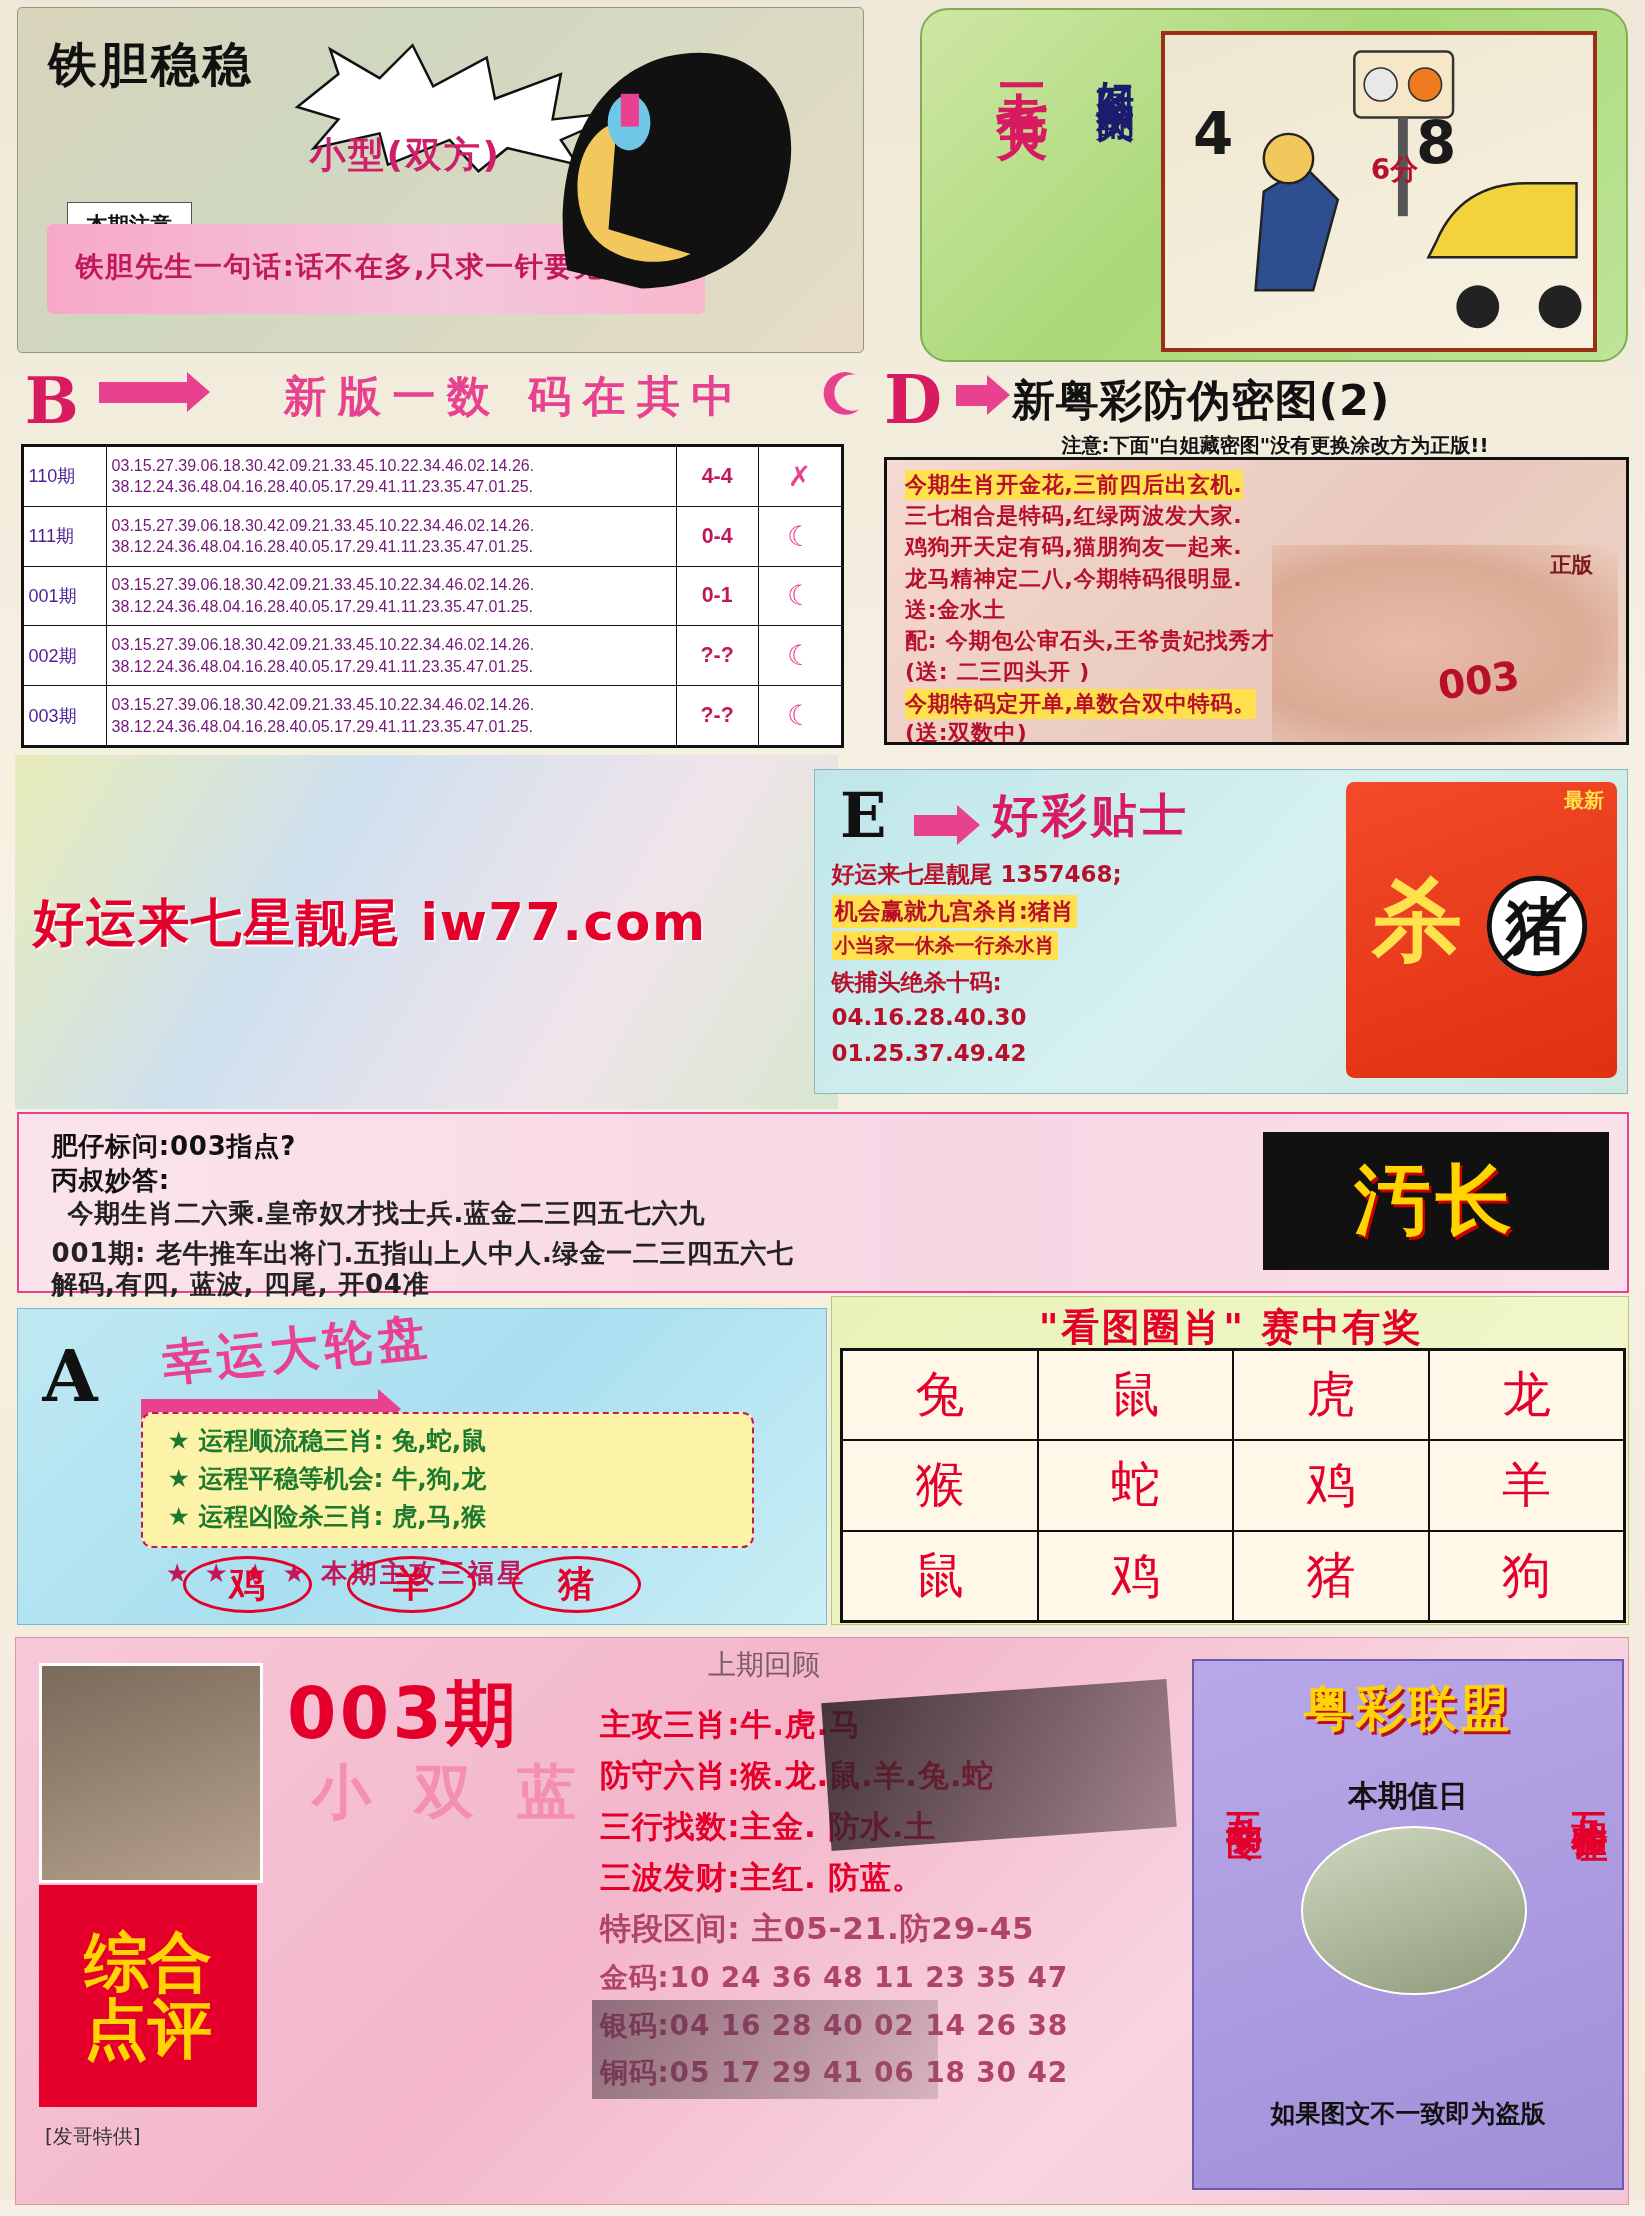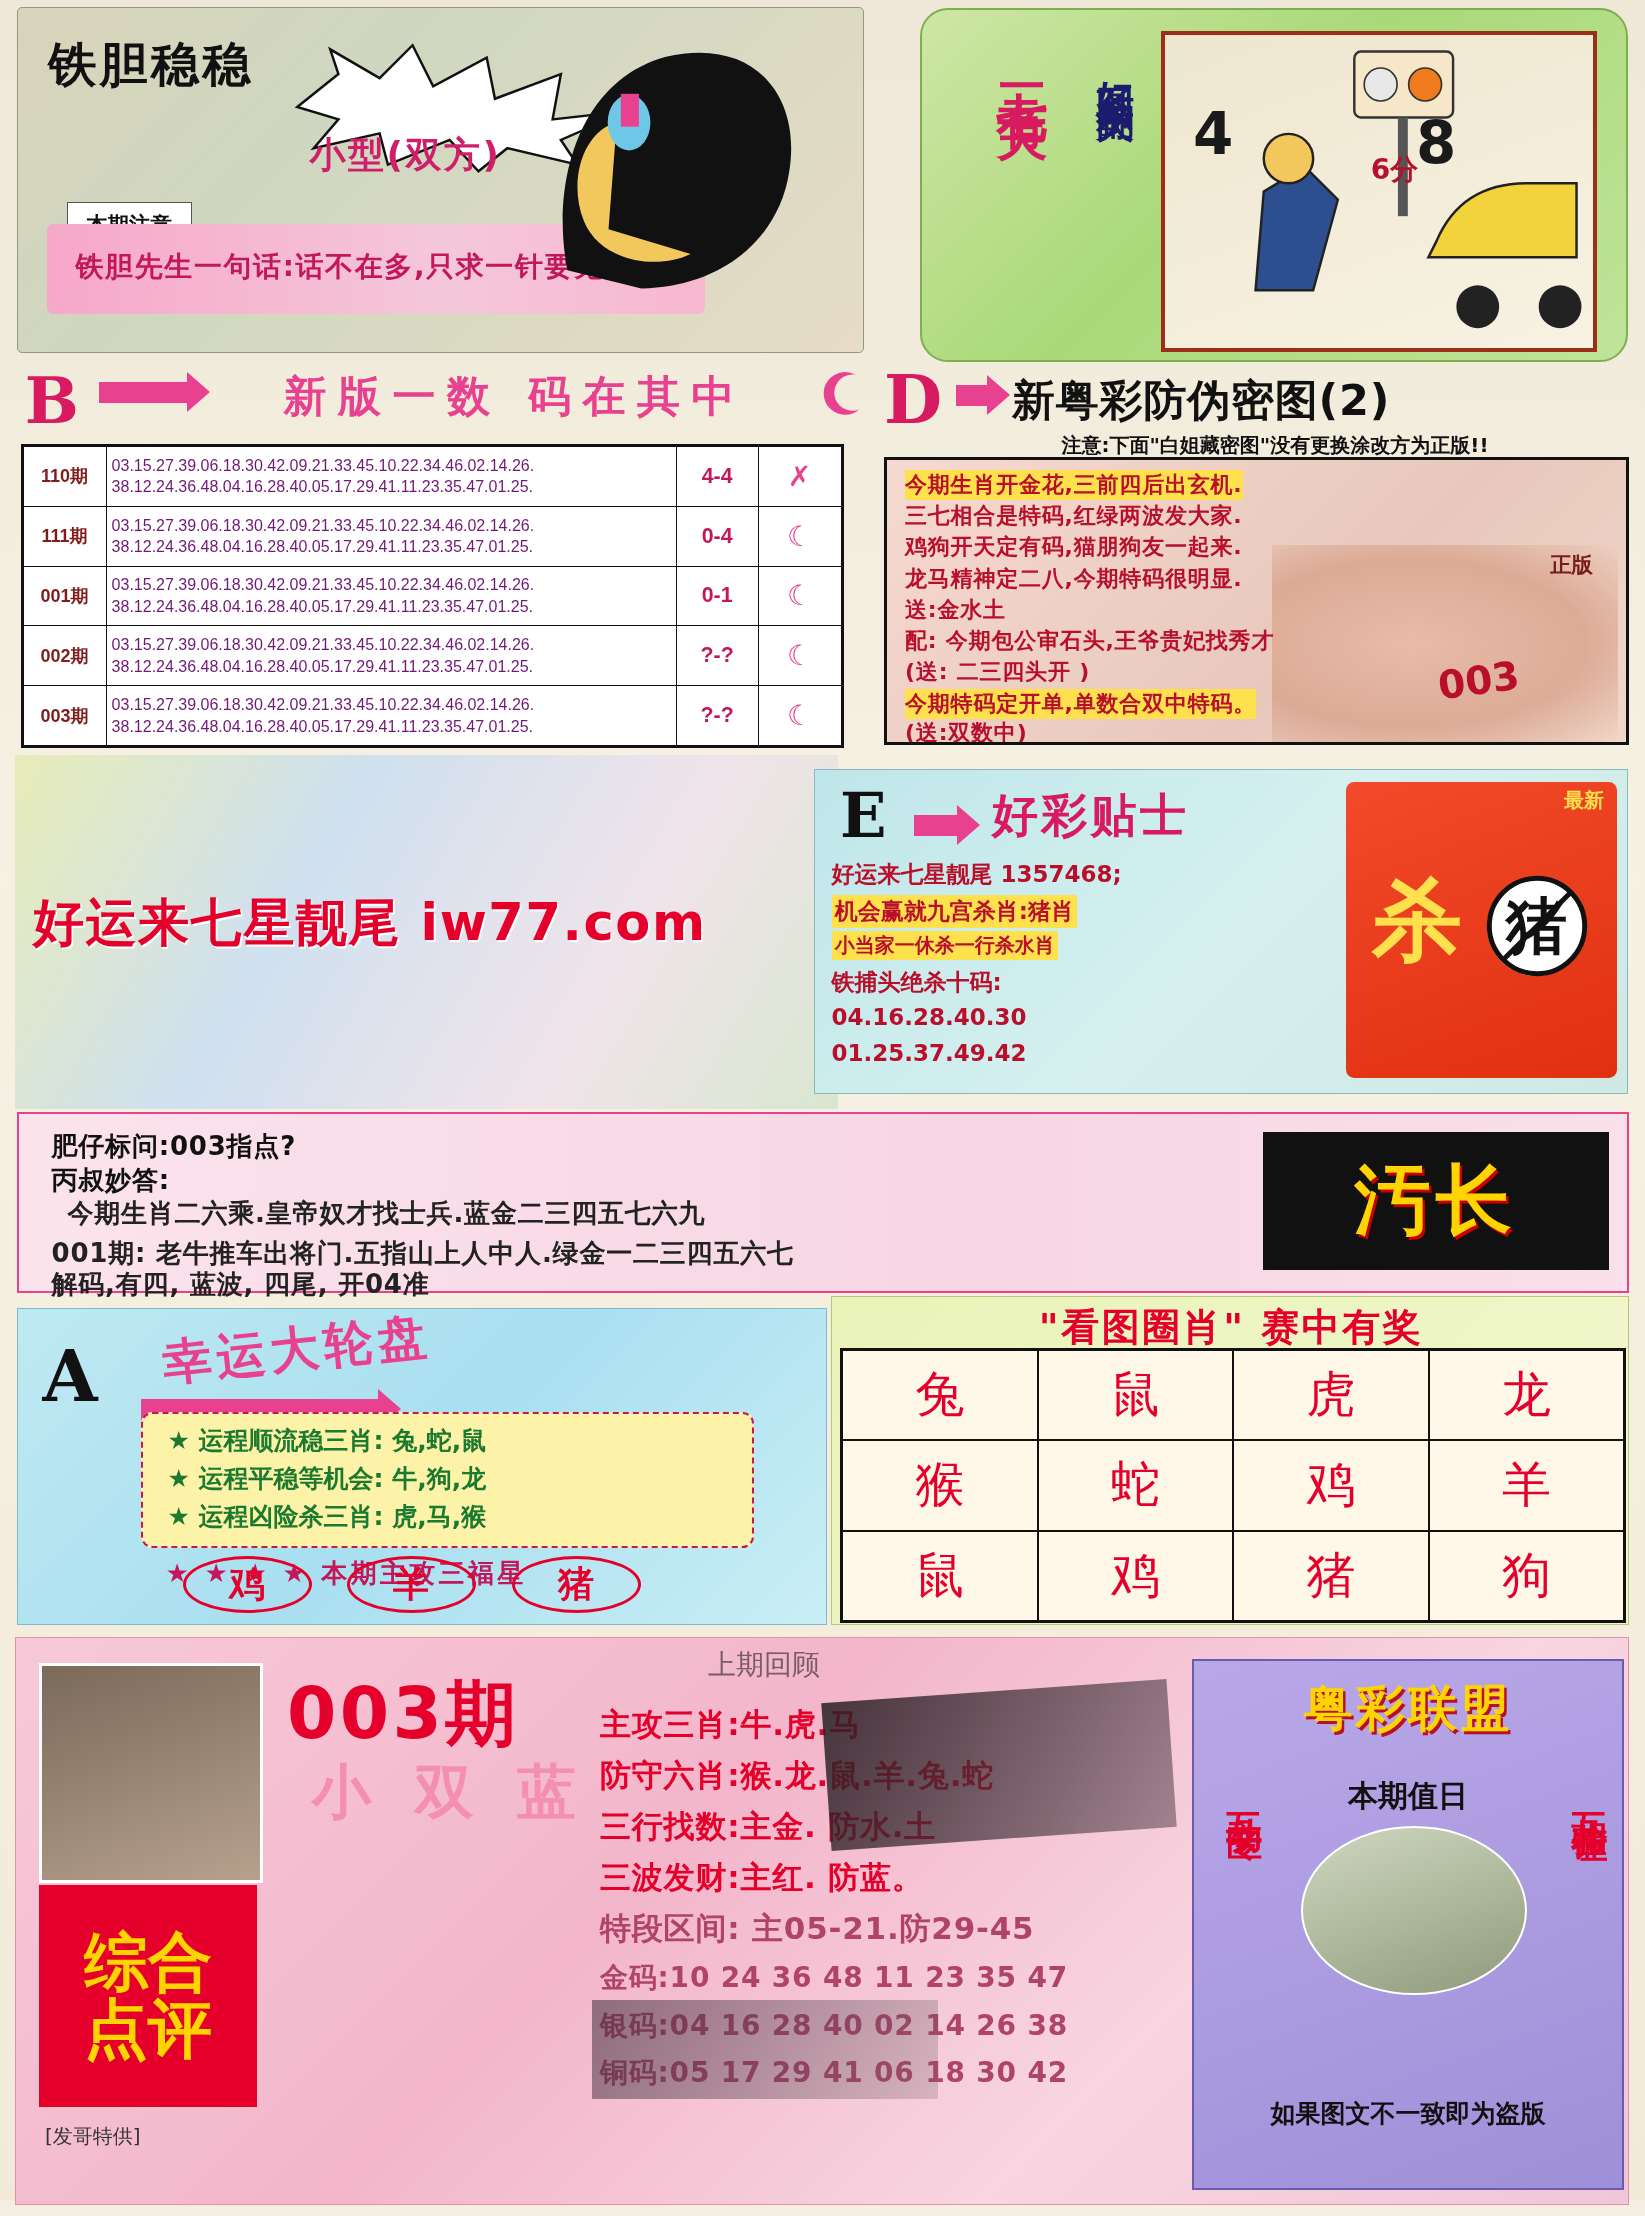--- a/index.html
+++ b/index.html
@@ -54,21 +54,21 @@
         border-top:20.6px solid transparent;border-bottom:20.6px solid transparent;}
   #bhead .barrow{left:78px;top:11.5px;width:90px;}
   #bhead .btitle{position:absolute;left:263px;top:-1.6px;font-size:43px;font-weight:bold;
         color:#e8418f;letter-spacing:11.5px;}
   #bhead .moon{position:absolute;left:802px;top:0px;width:46px;height:46px;}
 
   #btable{left:20.6px;top:444px;width:823px;height:304px;border:2.5px solid #111;background:#fff;}
   #btable table{width:100%;height:100%;border-collapse:collapse;}
   #btable td{border:1.6px solid #111;font-size:15.6px;color:#b31010;padding:3.3px 5px;
         font-family:"Liberation Sans",sans-serif;}
-  #btable td.qi{width:72px;text-align:center;color:#7f1d1d;font-weight:bold;font-size:18px;}
+  #btable td.qi{width:72px;text-align:left;color:#4c1d95;font-weight:normal;font-size:18px;}
   #btable td.nums{color:#701a75;line-height:1.35;font-size:16px;letter-spacing:0px;}
   #btable td.code{width:71px;text-align:center;color:#c2185b;font-weight:bold;font-size:21.4px;}
   #btable td.mark{width:72px;text-align:center;font-size:28px;color:#e8418f;}
 
   
   #dhead{left:884px;top:370px;width:745px;height:58px;}
   #dhead .dletter{position:absolute;left:0;top:-10px;font-size:67px;font-weight:bold;color:#d81b60;
         font-family:"DejaVu Serif",serif;}
   #dhead .darrow{left:72px;top:15px;width:33px;}
   #dhead .dtitle{position:absolute;left:128px;top:1.6px;font-size:43px;font-weight:bold;color:#111;letter-spacing:0.8px;}

